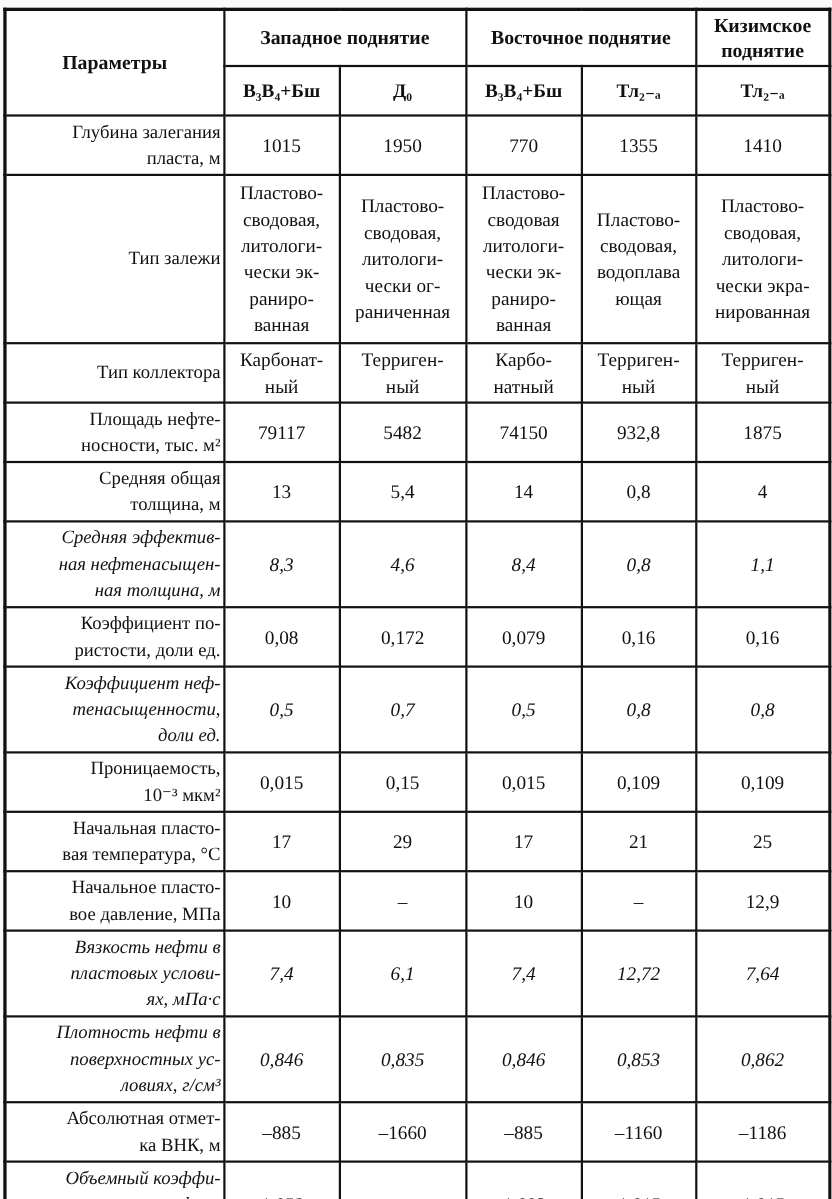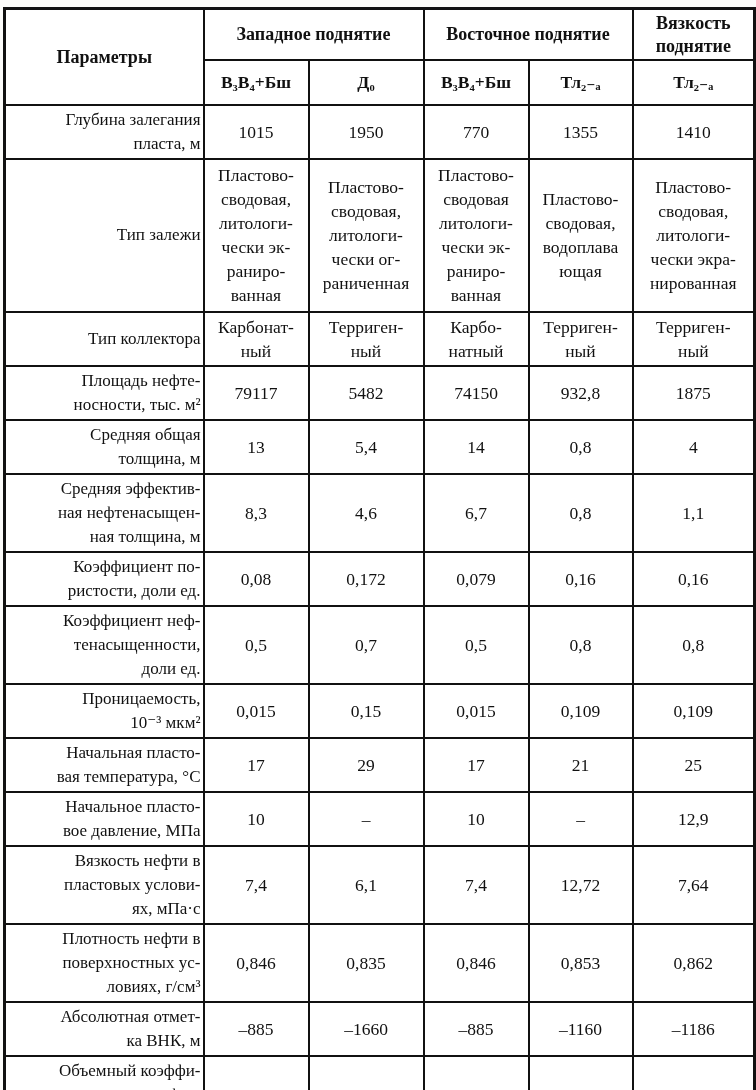--- a/index.html
+++ b/index.html
@@ -58,41 +58,41 @@
   td.val {
     text-align: center;
     font-size: 17.5px;
     line-height: 24px;
     white-space: pre-line;
     padding-left: 2px;
     padding-right: 2px;
   }
   tr.r-tall td { padding-top: 3px; padding-bottom: 4px; }
   tr.r-num td { height: 49px; }
-  tr.r-num3 td { height: 74px; }
+  tr.r-num3 td { height: 74px; font-style: italic; }
 </style>
 </head>
 <body>
 
 <div class="page">
   <table class="params">
     <colgroup>
       <col class="c-param">
         <col class="c-v1">
         <col class="c-v2">
         <col class="c-v3">
         <col class="c-v4">
         <col class="c-v5">
     </colgroup>
     <thead>
       <tr class="group-row">
         <th rowspan="2">Параметры</th>
         <th colspan="2">Западное поднятие</th>
         <th colspan="2">Восточное поднятие</th>
-        <th>Вязкость поднятие</th>
+        <th>Кизимское поднятие</th>
       </tr>
       <tr class="horizon-row">
         <th class="horizon">В₃В₄+Бш</th>
         <th class="horizon">Д₀</th>
         <th class="horizon">В₃В₄+Бш</th>
         <th class="horizon">Тл₂₋ₐ</th>
         <th class="horizon">Тл₂₋ₐ</th>
       </tr>
     </thead>
     <tbody>
@@ -164,21 +164,21 @@
         <td class="val">14</td>
         <td class="val">0,8</td>
         <td class="val">4</td>
       </tr>
       <tr class="r-num3">
         <td class="param">Средняя эффектив-
 ная нефтенасыщен-
 ная толщина, м</td>
         <td class="val">8,3</td>
         <td class="val">4,6</td>
-        <td class="val">6,7</td>
+        <td class="val">8,4</td>
         <td class="val">0,8</td>
         <td class="val">1,1</td>
       </tr>
       <tr class="r-num">
         <td class="param">Коэффициент по-
 ристости, доли ед.</td>
         <td class="val">0,08</td>
         <td class="val">0,172</td>
         <td class="val">0,079</td>
         <td class="val">0,16</td>

